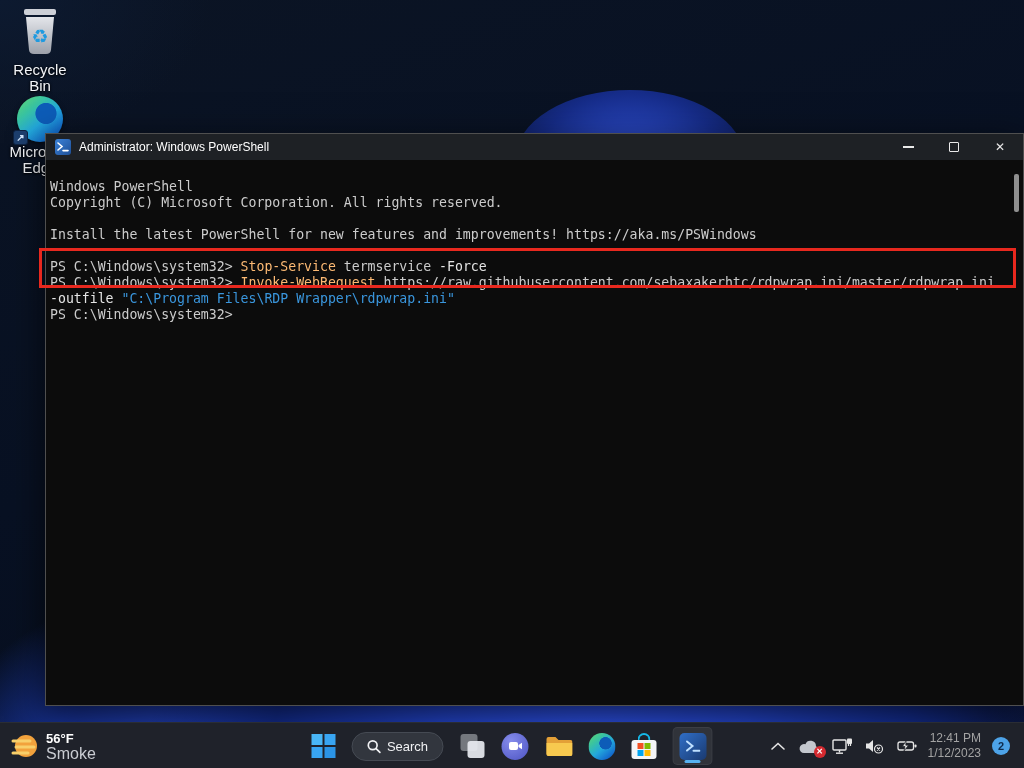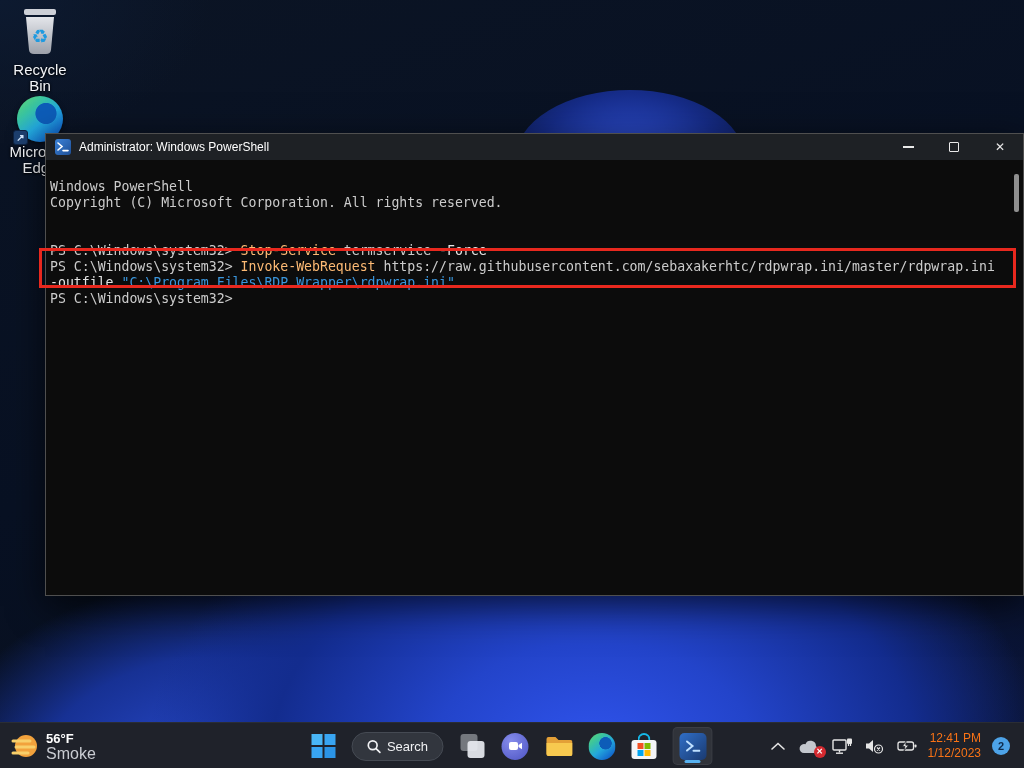--- a/index.html
+++ b/index.html
@@ -33,21 +33,21 @@
     background:
       radial-gradient(circle at 63% 38%, #0d5cb8 0 25%, rgba(0,0,0,0) 27%),
       linear-gradient(140deg, #63d66e 0%, #3ac49f 28%, #23a8dc 55%, #1571d0 80%, #0b51ad 100%);
     box-shadow:0 2px 5px rgba(0,0,0,.5);
   }
   .shortcut-badge { position:absolute; left:-4px; bottom:-3px; width:15px; height:15px;
     border-radius:3px; background:#1d3f6e; border:1px solid #0e2342;
     color:#d5e9ff; font-size:10px; line-height:13px; font-weight:bold; }
 
   
-  .window { position:absolute; left:45px; top:133px; width:979px; height:463px; z-index:5;
+  .window { position:absolute; left:45px; top:133px; width:979px; height:573px; z-index:5;
     background:#0c0c0c; border:1px solid #4f4f4f; box-shadow:0 10px 34px rgba(0,0,0,.65); }
   .titlebar { height:26px; background:#1e2125; display:flex; align-items:center; }
   .tb-icon { width:16px; height:16px; margin-left:9px; border-radius:3px;
     background:linear-gradient(135deg,#3c82d8,#1e4f96); position:relative; flex:0 0 auto; }
   .tb-icon svg { position:absolute; left:2px; top:3px; }
   .tb-title { margin-left:8px; font-size:12px; color:#ffffff; white-space:nowrap; }
   .tb-controls { margin-left:auto; display:flex; height:26px; }
   .ctl { width:46px; height:26px; display:flex; align-items:center; justify-content:center; color:#e9e9e9; }
   .ctl-min i { display:block; width:11px; height:2px; background:#e9e9e9; }
   .ctl-max i { display:block; width:10px; height:10px; border:1px solid #e9e9e9; border-radius:1px; }
@@ -119,21 +119,21 @@
   .ps-tile { width:27px; height:27px; border-radius:5px;
     background:linear-gradient(135deg,#306fc8,#1a3a70);
     display:flex; align-items:center; justify-content:center; }
   .ps-underline { position:absolute; bottom:1px; left:50%; transform:translateX(-50%);
     width:16px; height:3px; border-radius:2px; background:#58b2f0; }
 
   .tb-right { position:absolute; right:14px; top:0; height:46px; display:flex; align-items:center; gap:11px; }
   .tray-ico { position:relative; display:flex; align-items:center; justify-content:center; }
   .cloud-badge { position:absolute; right:-5px; bottom:-3px; width:12px; height:12px; border-radius:50%;
     background:#d42a30; color:#fff; font-size:8px; line-height:12px; text-align:center; font-weight:bold; }
-  .clock { text-align:right; font-size:12px; color:#f97316; line-height:15px; }
+  .clock { text-align:right; font-size:12px; color:#a3a3a3; line-height:15px; }
   .noti-badge { width:18px; height:18px; border-radius:50%; background:#4da3e8;
     color:#0e2c4e; font-size:11px; font-weight:bold; line-height:18px; text-align:center; }
 </style>
 </head>
 <body>
 
 <div class="screen">
 
   <div class="bloom-arc"></div>
   <div class="bloom-strip"></div>
@@ -176,20 +176,21 @@
         <div class="ctl ctl-max">
             <i></i>
           </div>
         <div class="ctl ctl-close"></div>
       </div>
     </div>
     <div class="terminal">
         <div class="term-line"><span class="c-default">Windows PowerShell</span></div>
         <div class="term-line"><span class="c-default">Copyright (C) Microsoft Corporation. All rights reserved.</span></div>
         <div class="term-line"></div>
+        <div class="term-line"><span class="c-default">Install the latest PowerShell for new features and improvements! https://aka.ms/PSWindows</span></div>
         <div class="term-line"></div>
         <div class="term-line"><span class="c-default">PS C:\Windows\system32&gt; </span><span class="c-command">Stop-Service</span><span class="c-default"> termservice</span><span class="c-parameter"> -Force</span></div>
         <div class="term-line"><span class="c-default">PS C:\Windows\system32&gt; </span><span class="c-command">Invoke-WebRequest</span><span class="c-default"> https://raw.githubusercontent.com/sebaxakerhtc/rdpwrap.ini/master/rdpwrap.ini</span></div>
         <div class="term-line"><span class="c-parameter">-outfile </span><span class="c-string">"C:\Program Files\RDP Wrapper\rdpwrap.ini"</span></div>
         <div class="term-line"><span class="c-default">PS C:\Windows\system32&gt;</span></div>
       </div>
     <div class="scroll-thumb"></div>
   </div>
 
   <div class="redbox"></div>

